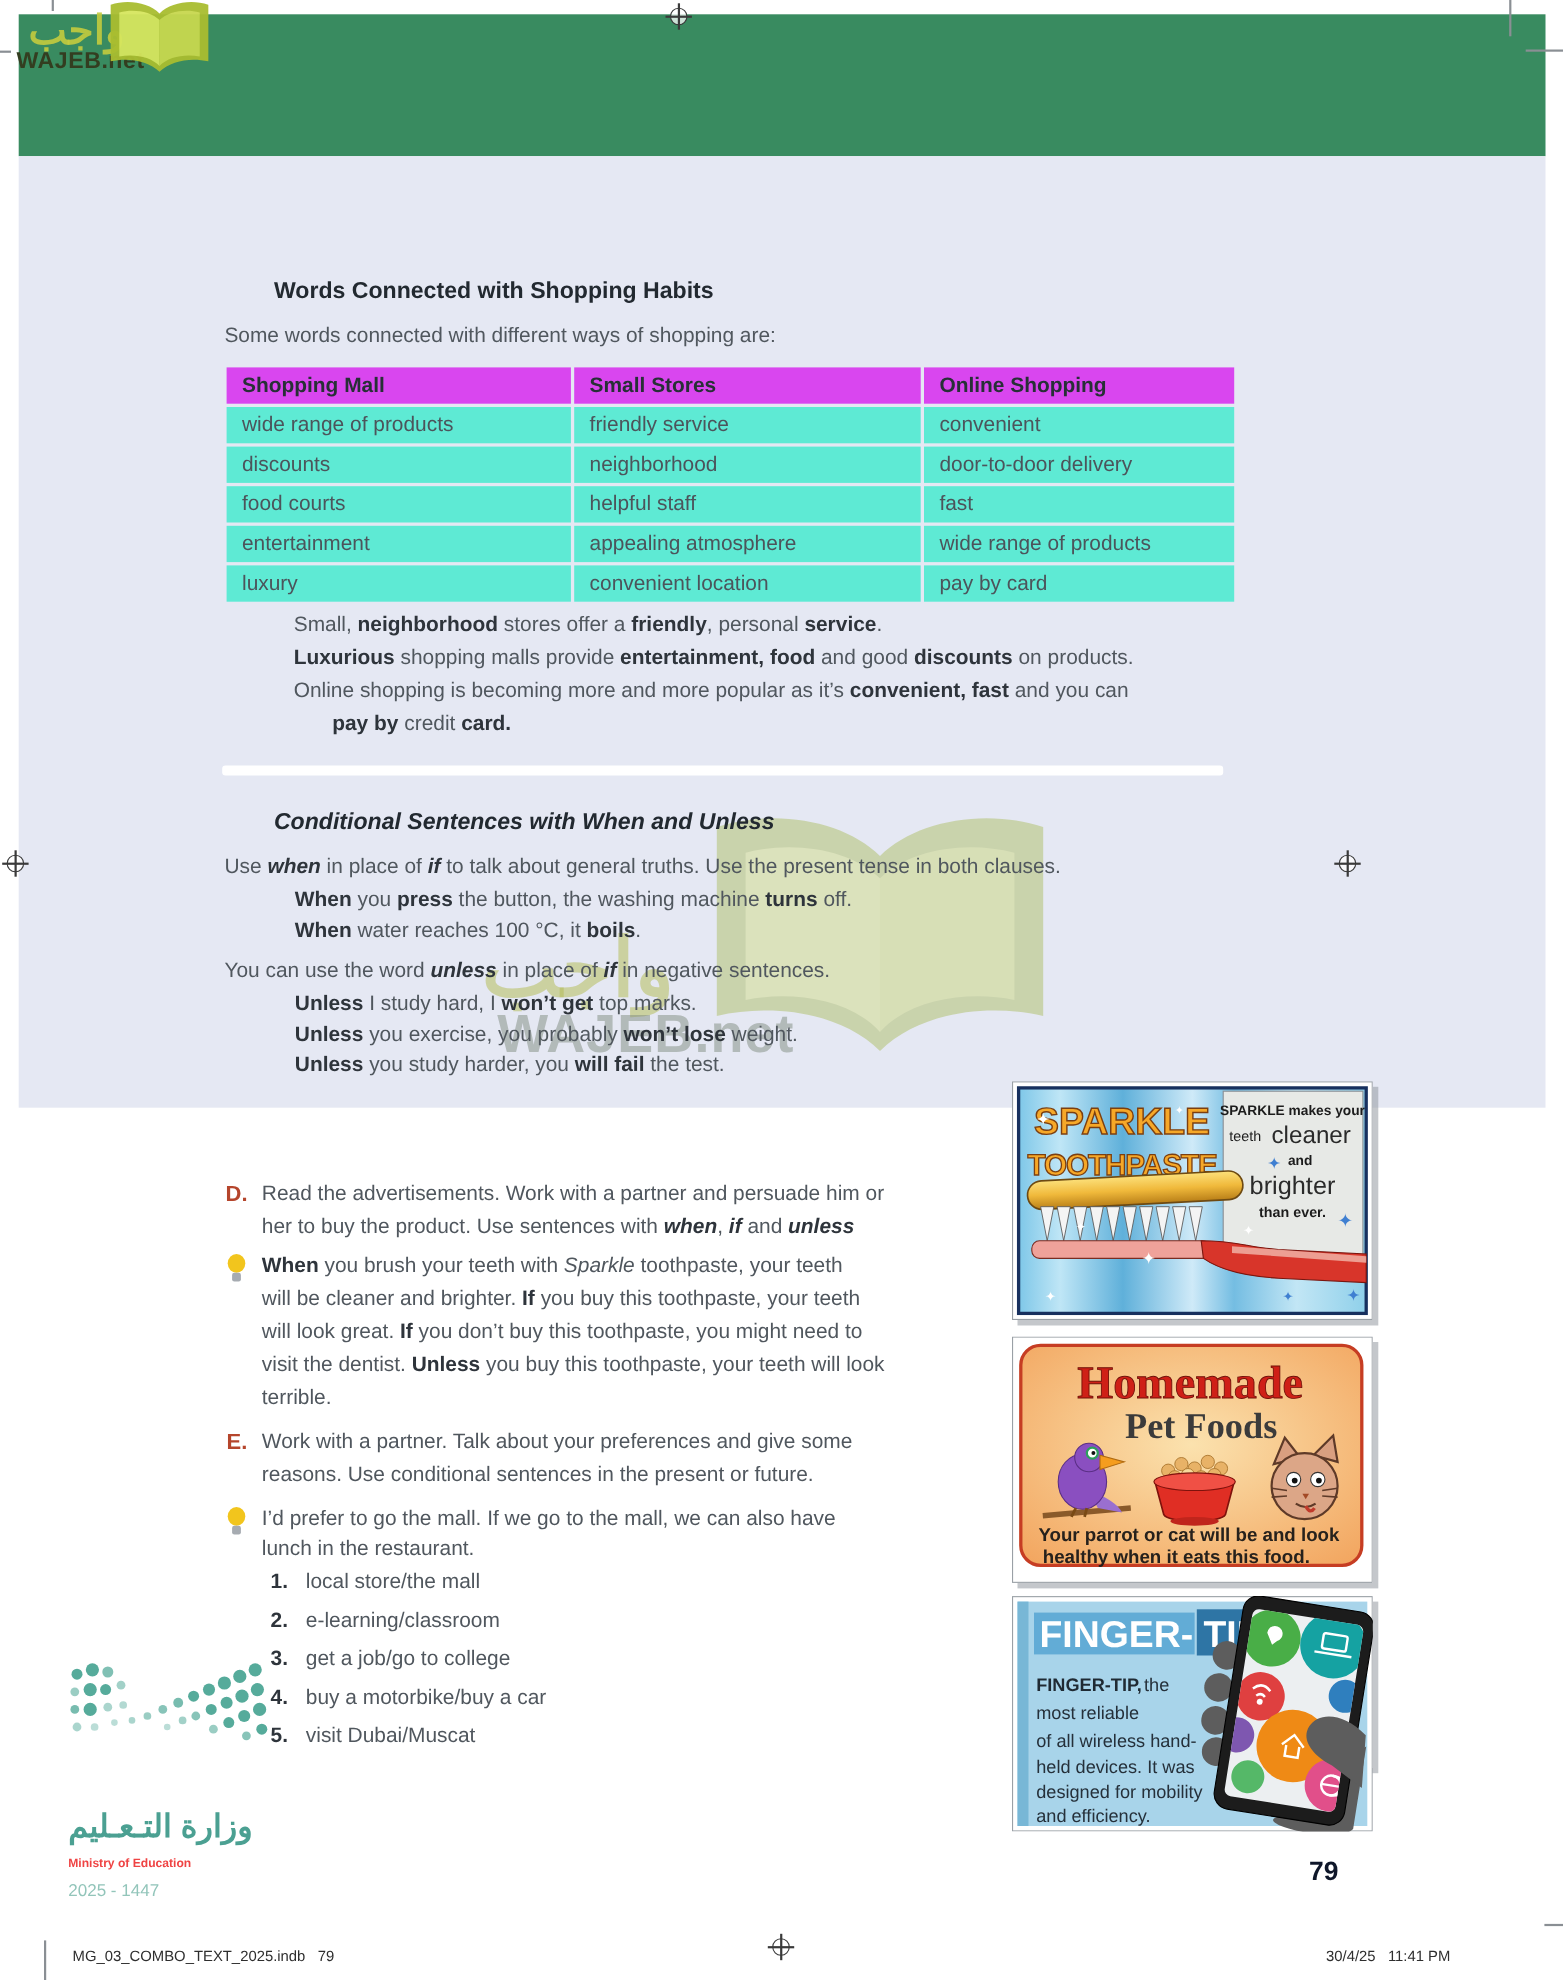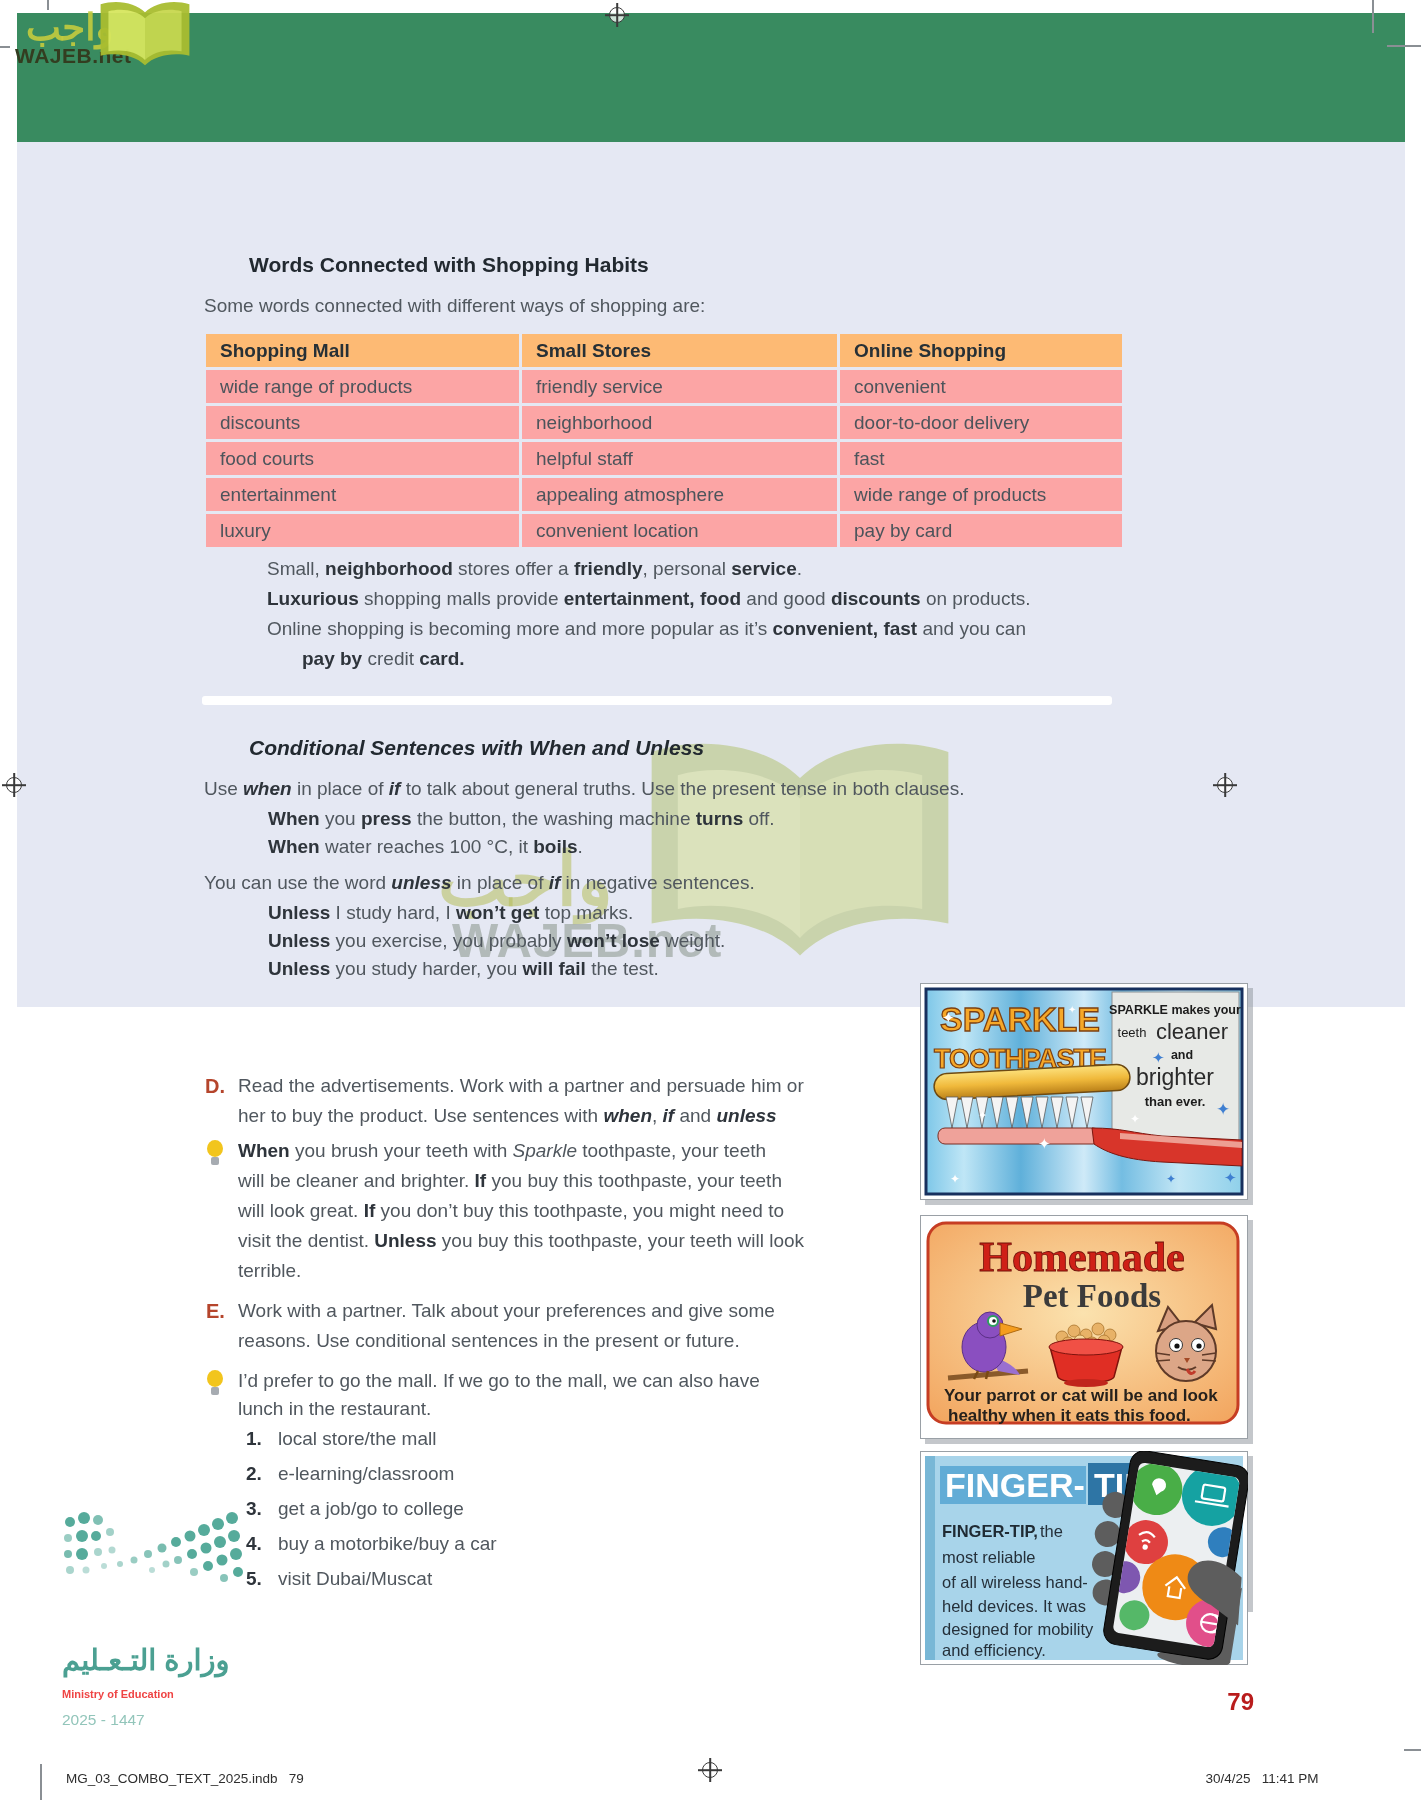--- a/index.html
+++ b/index.html
@@ -11,23 +11,23 @@
   .line .i{font-style:italic;}
   .h1{position:absolute;font-size:21px;font-weight:700;color:#222930;white-space:pre;margin-left:45px;}
   .h1 .b{font-weight:700;color:#222930;font-style:italic;}
   .h1 .i{font-style:italic;}
   .greenband{position:absolute;left:17px;top:13px;width:1388px;height:129px;background:#398b60;}
   .panel{position:absolute;left:17px;top:142px;width:1388px;height:865px;background:#e5e8f3;}
   .divider{position:absolute;left:202px;top:696px;width:910px;height:9px;background:#ffffff;border-radius:3px;}
   
   .vtable{position:absolute;left:206px;top:334px;display:grid;
           grid-template-columns:313px 315px 282px;grid-auto-rows:33px;gap:3px;}
-  .vtable .hc{background:#fdba74;font-weight:700;color:#273036;display:flex;align-items:center;
+  .vtable .hc{background:#d946ef;font-weight:700;color:#273036;display:flex;align-items:center;
               padding-left:14px;font-size:19px;}
-  .vtable .c{background:#fca5a5;color:#4c545b;display:flex;align-items:center;
+  .vtable .c{background:#5eead4;color:#4c545b;display:flex;align-items:center;
              padding-left:14px;font-size:19px;}
   
   .dlabel{position:absolute;font-size:20px;font-weight:700;color:#b5452c;}
   .numlbl{position:absolute;font-size:19px;font-weight:700;color:#2e343b;}
   .bulb{position:absolute;width:16px;height:26px;}
   .bulb::before{content:"";position:absolute;top:0;left:0;width:16px;height:17px;background:#f2c51d;border-radius:50%;}
   .bulb::after{content:"";position:absolute;bottom:1px;left:4px;width:8px;height:8px;background:#a6abb1;border-radius:2px;}
   
   .reg{position:absolute;width:24px;height:24px;}
   .reg .ring{position:absolute;inset:4px;border:1.6px solid #3a3a3a;border-radius:50%;background:rgba(255,255,255,0.75);}
@@ -38,22 +38,22 @@
   .wm-ar-top{position:absolute;left:26px;top:6px;font-size:37px;font-weight:700;color:rgba(196,203,62,0.9);}
   .wm-en-top{position:absolute;left:15px;top:44px;font-size:21px;font-weight:700;color:#333d20;letter-spacing:0.5px;}
   .wm-ar-mid{position:absolute;left:438px;top:836px;font-size:74px;font-weight:700;color:rgba(178,185,78,0.5);}
   .wm-en-mid{position:absolute;left:452px;top:912px;font-size:49px;font-weight:700;color:rgba(128,140,128,0.5);letter-spacing:1px;}
   
   .ad{position:absolute;box-shadow:5px 5px 0 rgba(148,153,160,0.55);}
   
   .min-ar{position:absolute;left:62px;top:1643px;font-size:29px;font-weight:700;color:#4ba092;}
   .min-en{position:absolute;left:62px;top:1688px;font-size:11px;color:#ef4444;font-weight:bold;}
   .min-yr{position:absolute;left:62px;top:1711px;font-size:15.5px;color:#92c5ba;}
-  .pageno{position:absolute;left:1190px;top:1688px;width:64px;text-align:right;
-          font-size:24px;font-weight:700;color:#b91c1c;}
+  .pageno{position:absolute;left:1190px;top:1688px;width:64px;text-align:left;
+          font-size:24px;font-weight:700;color:#0f172a;}
   .foot{position:absolute;top:1771px;font-size:13.5px;color:#2e2e2e;white-space:pre;}
 </style>
 </head>
 <body>
 
 <div class="page">
 
   <div class="greenband"></div>
 
   <div class="panel"></div>

